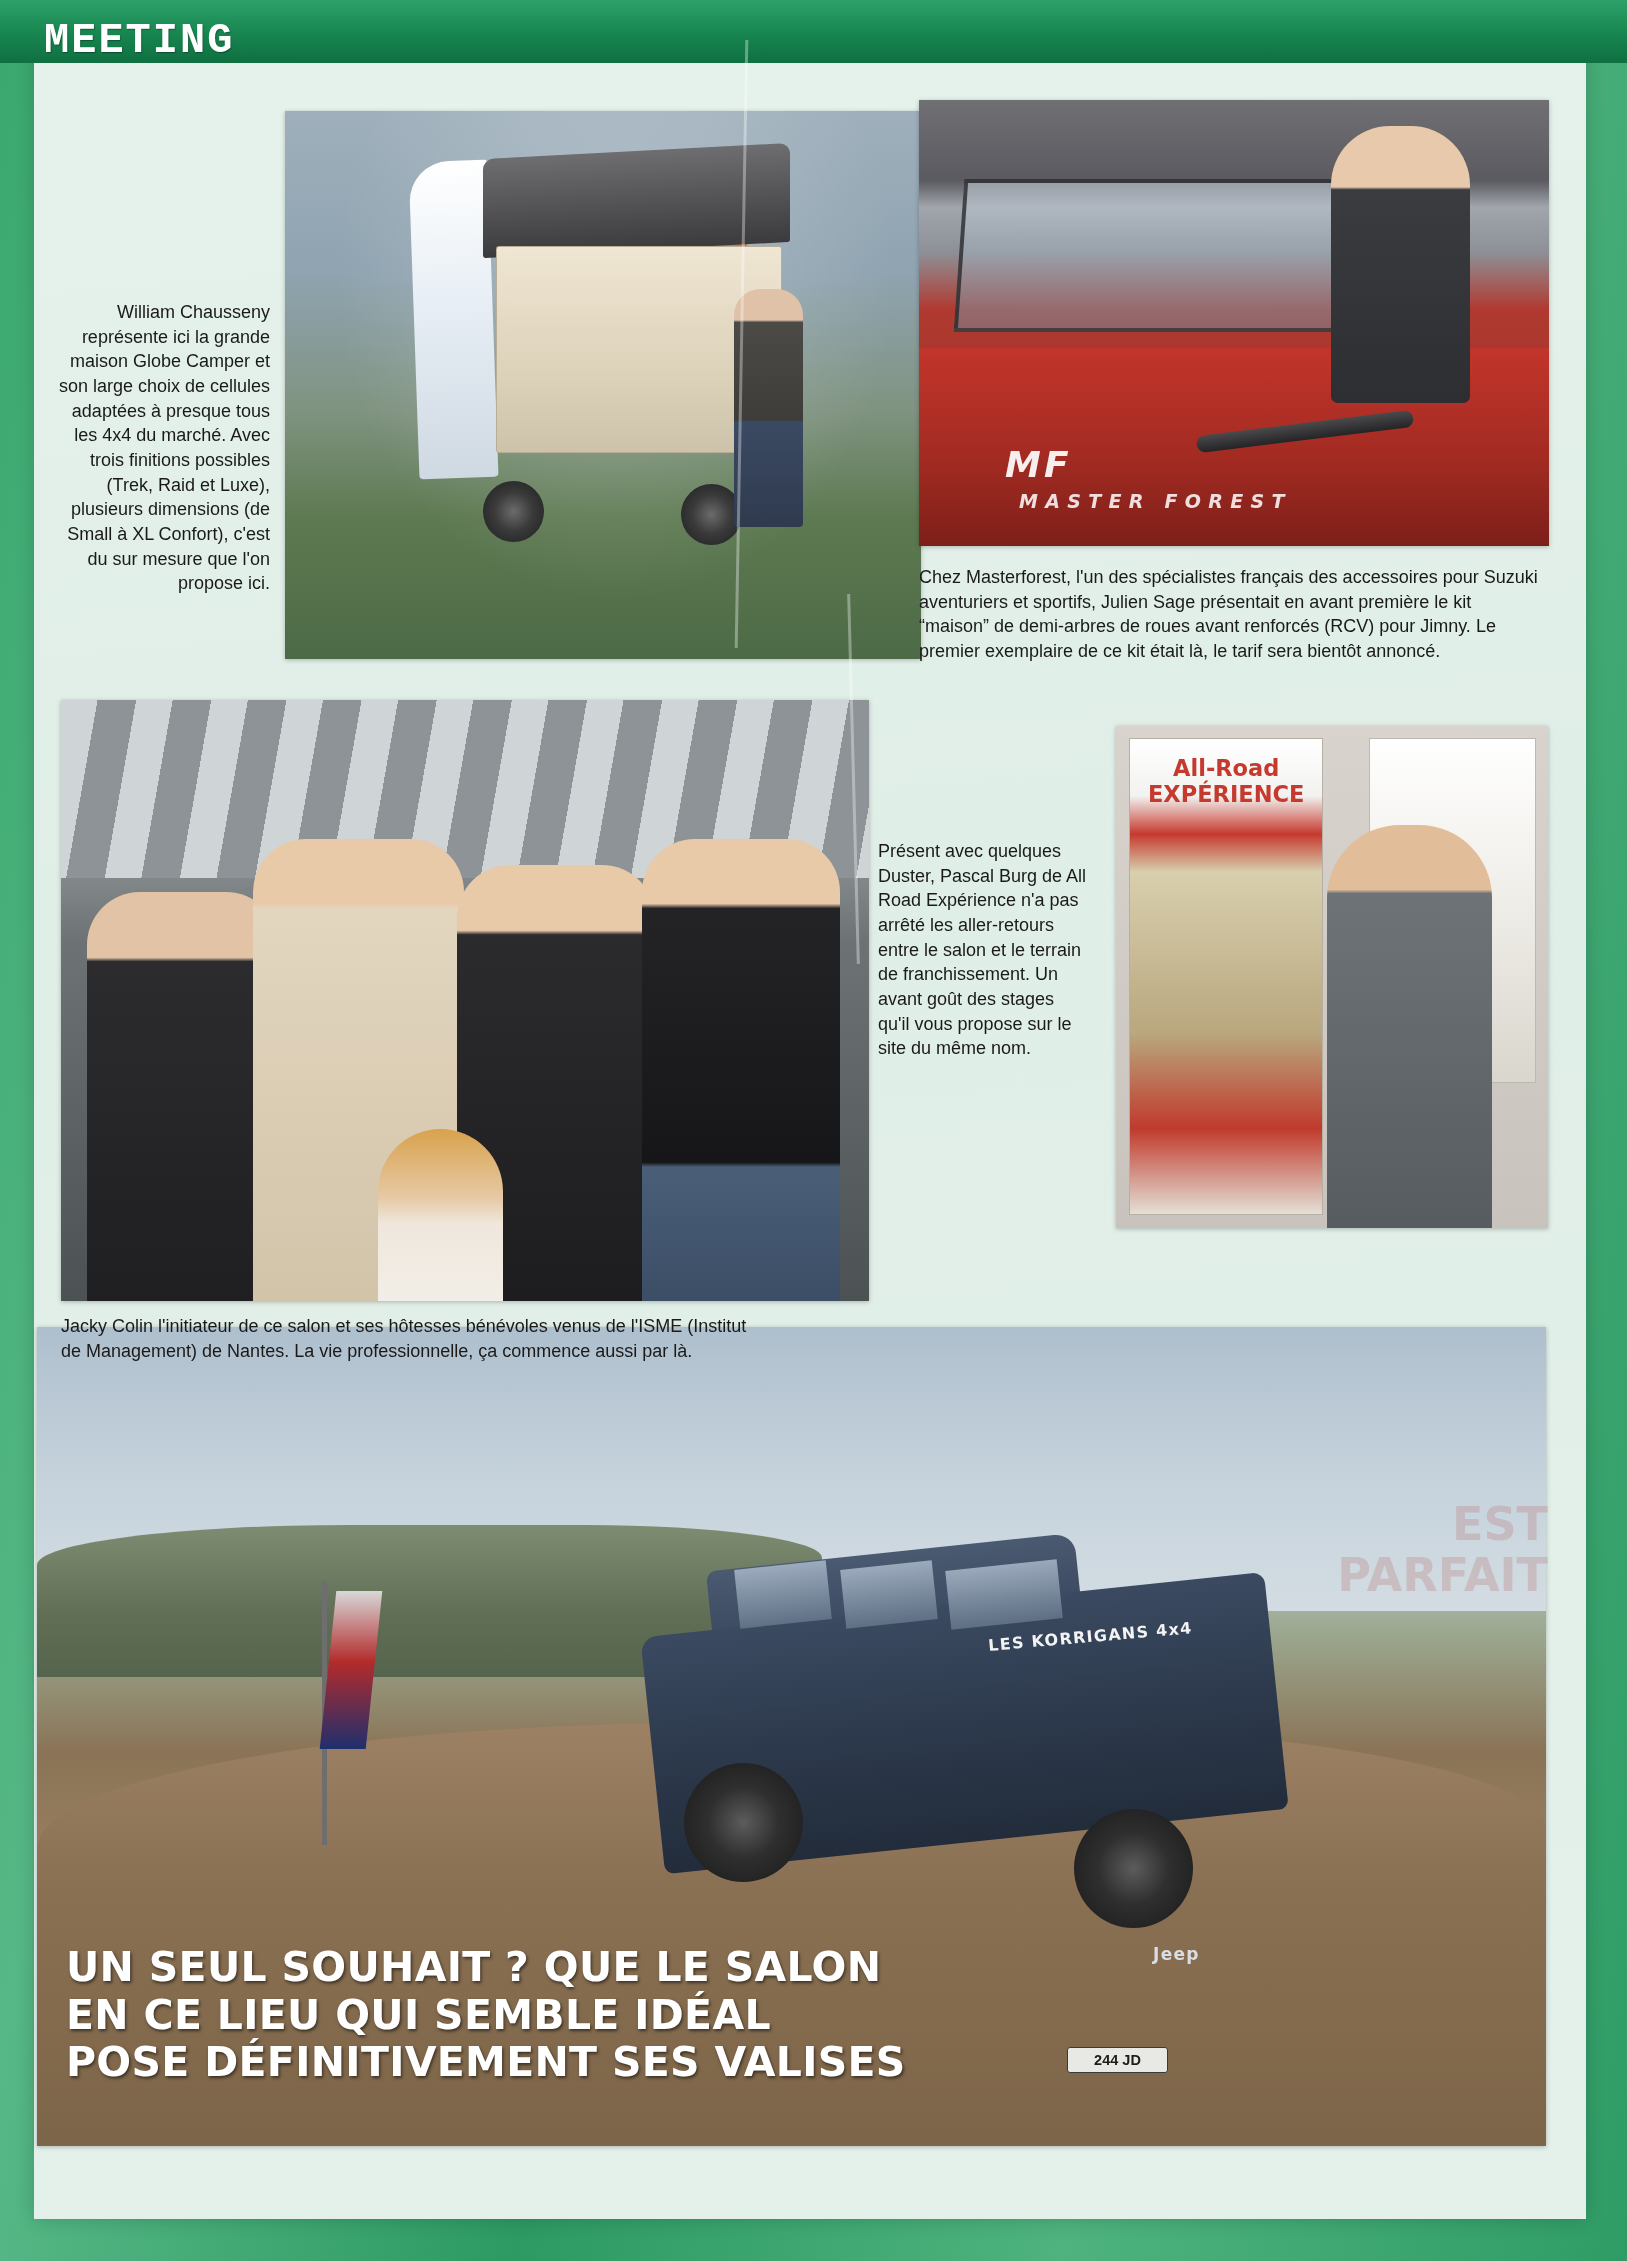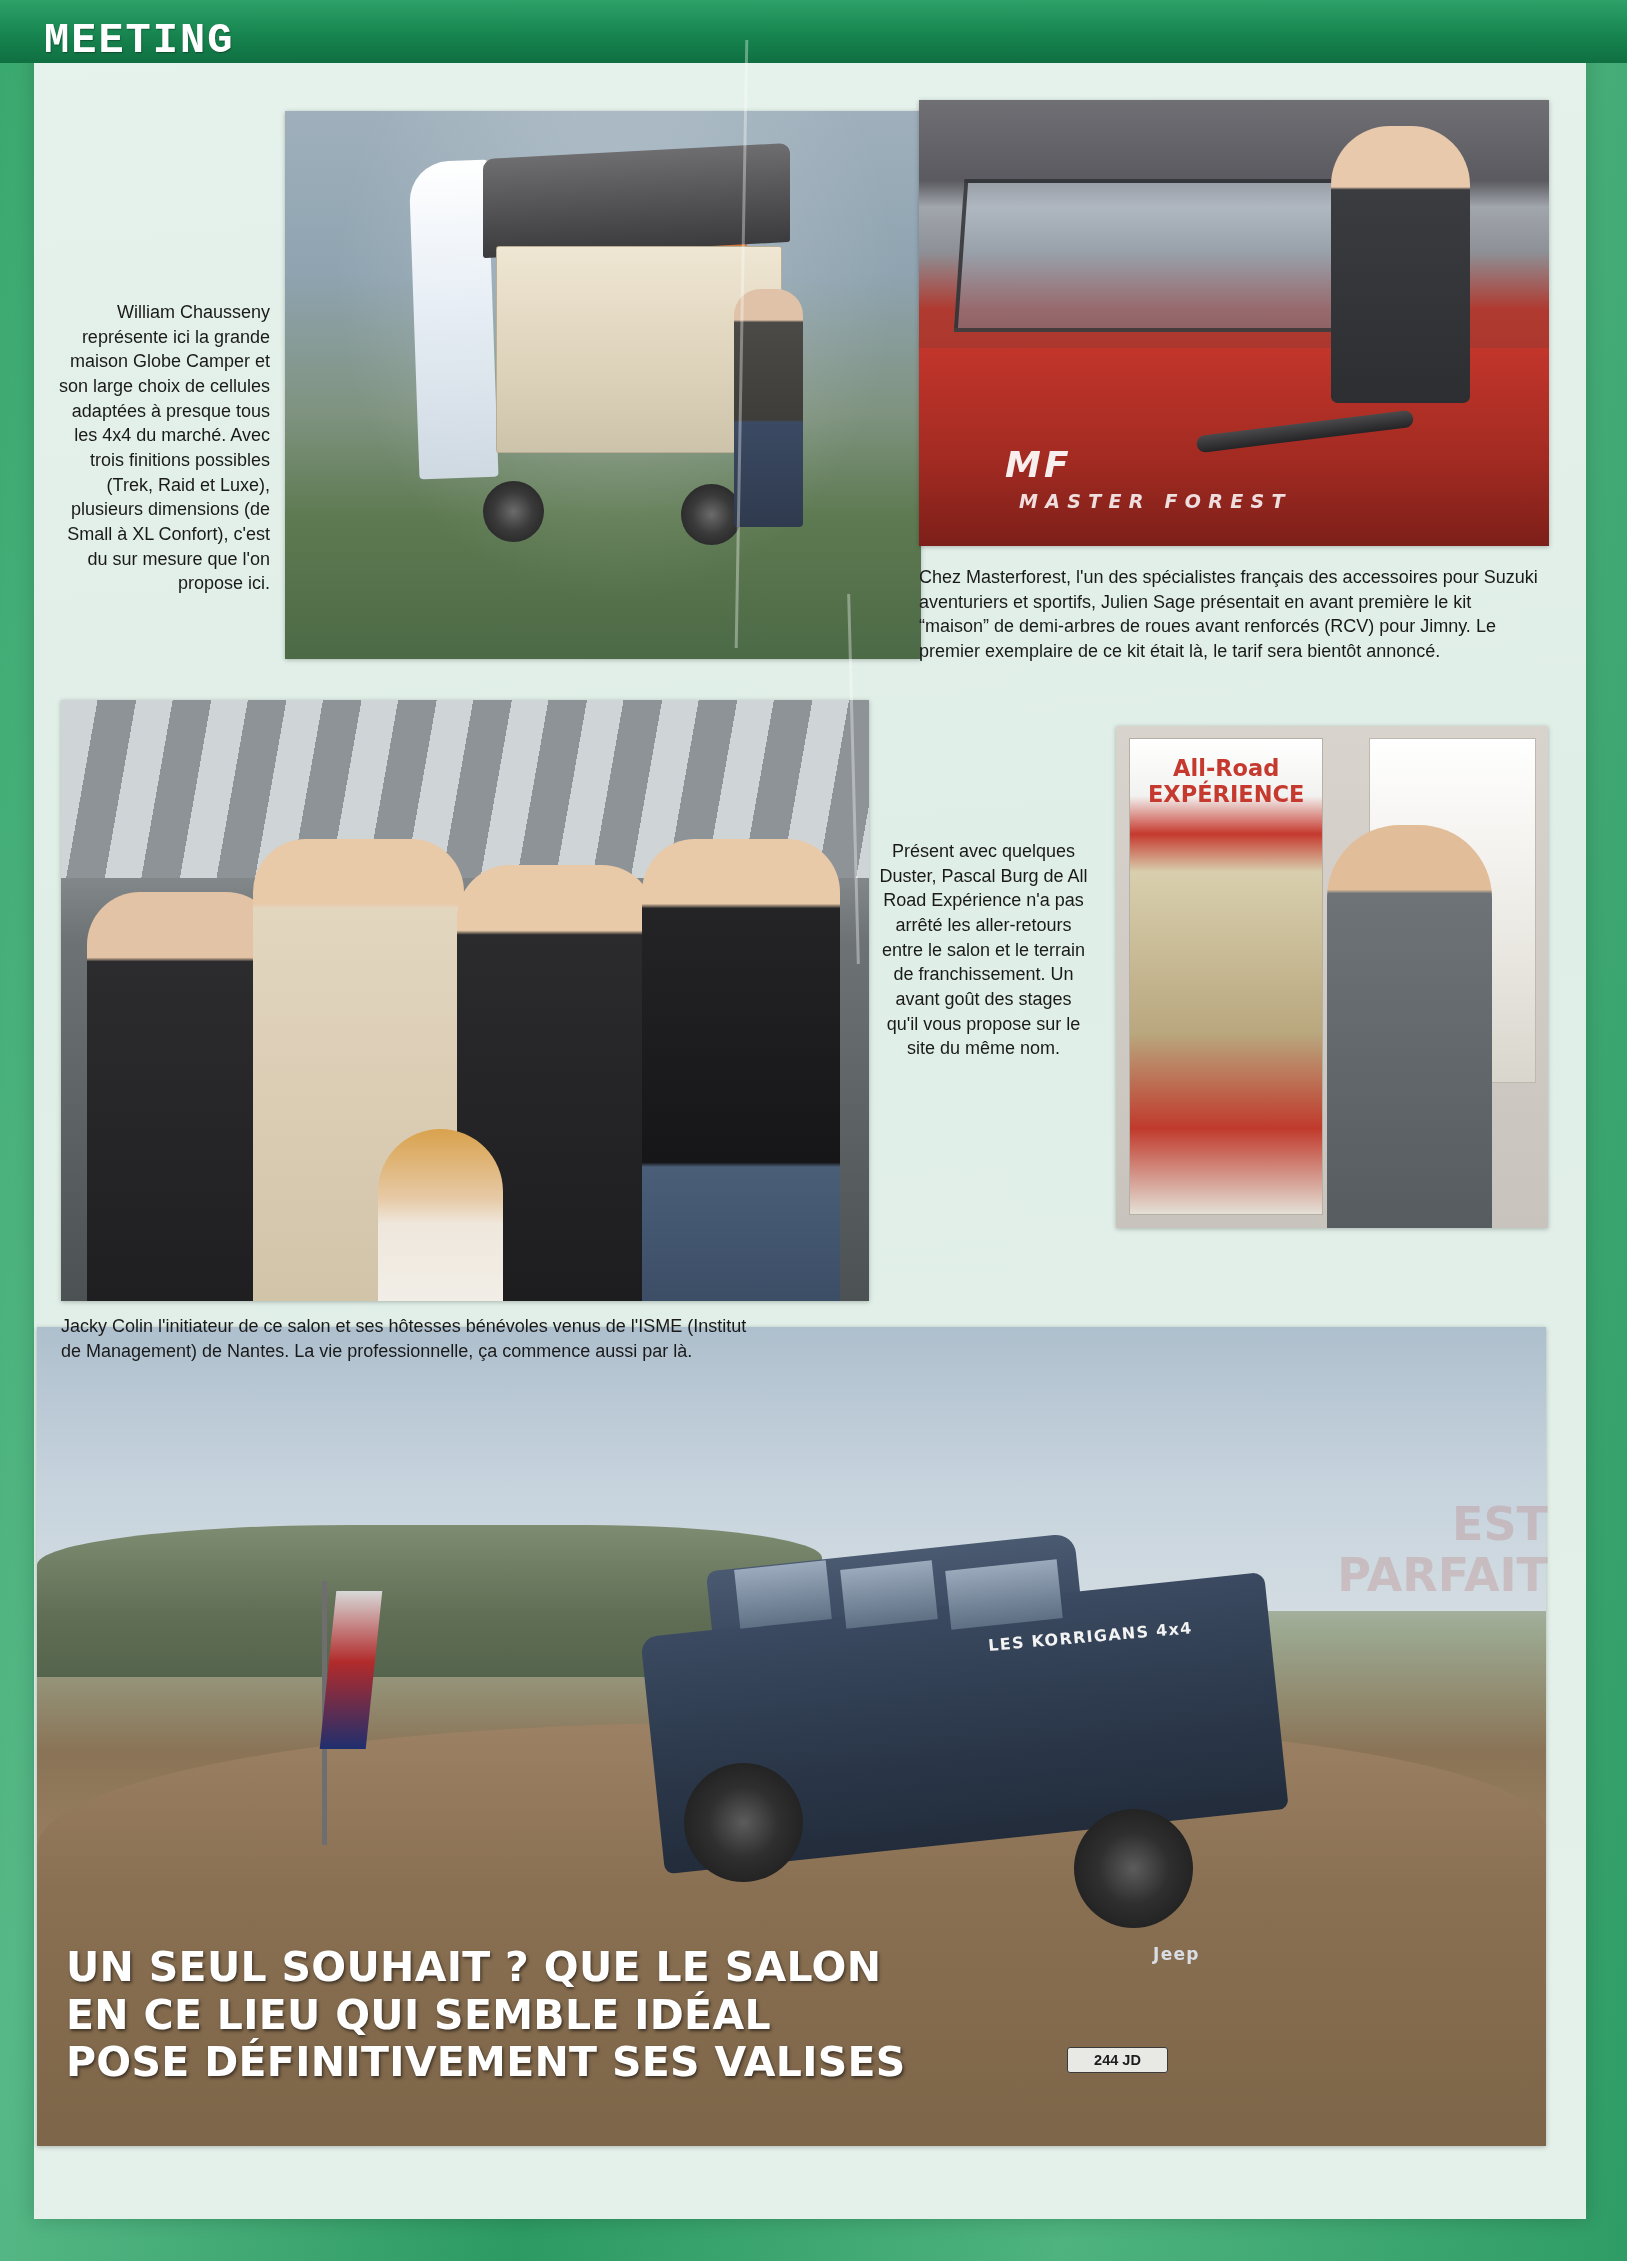--- a/index.html
+++ b/index.html
@@ -273,21 +273,21 @@
   #caption-globe-camper {
     left: 52px; top: 300px; width: 218px;
     text-align: right;
   }
   #caption-masterforest {
     left: 919px; top: 565px; width: 621px;
     text-align: left;
   }
   #caption-allroad {
     left: 878px; top: 839px; width: 211px;
-    text-align: center;
+    text-align: left;
   }
   #caption-group {
     left: 61px; top: 1314px; width: 700px;
     text-align: left;
   }
   #caption-terrain {
     left: 1215px; top: 1218px; width: 264px;
     text-align: right;
   }
 

